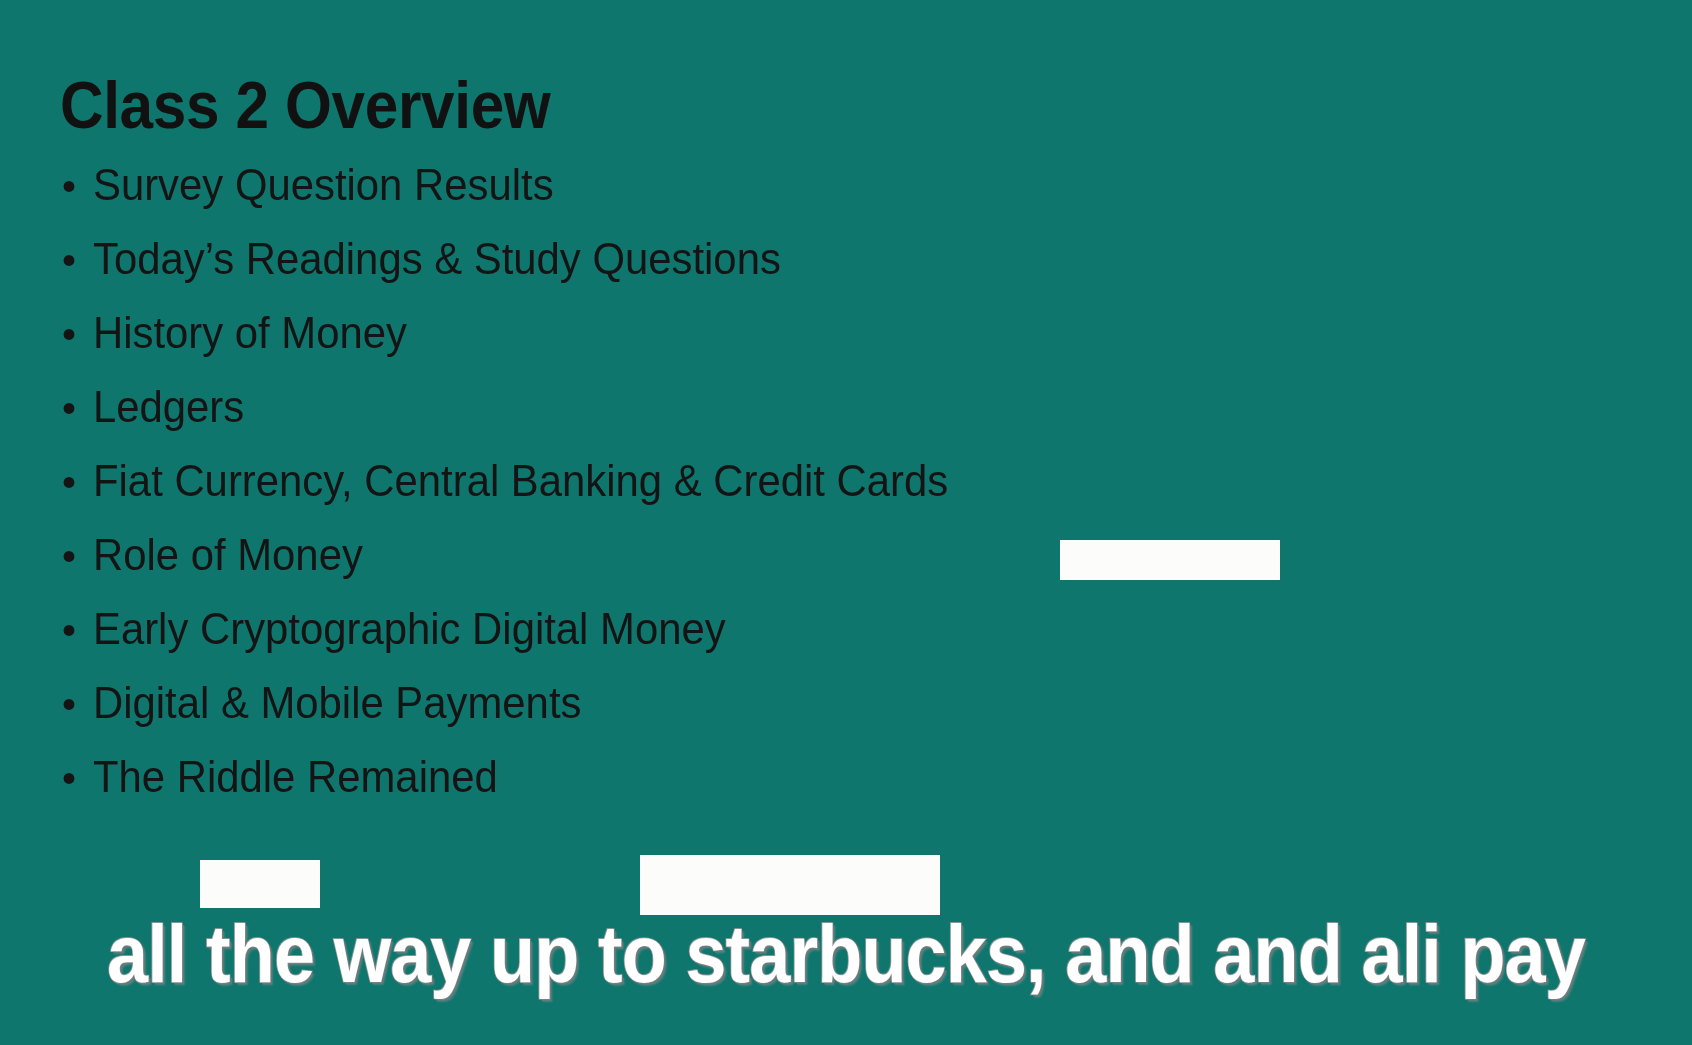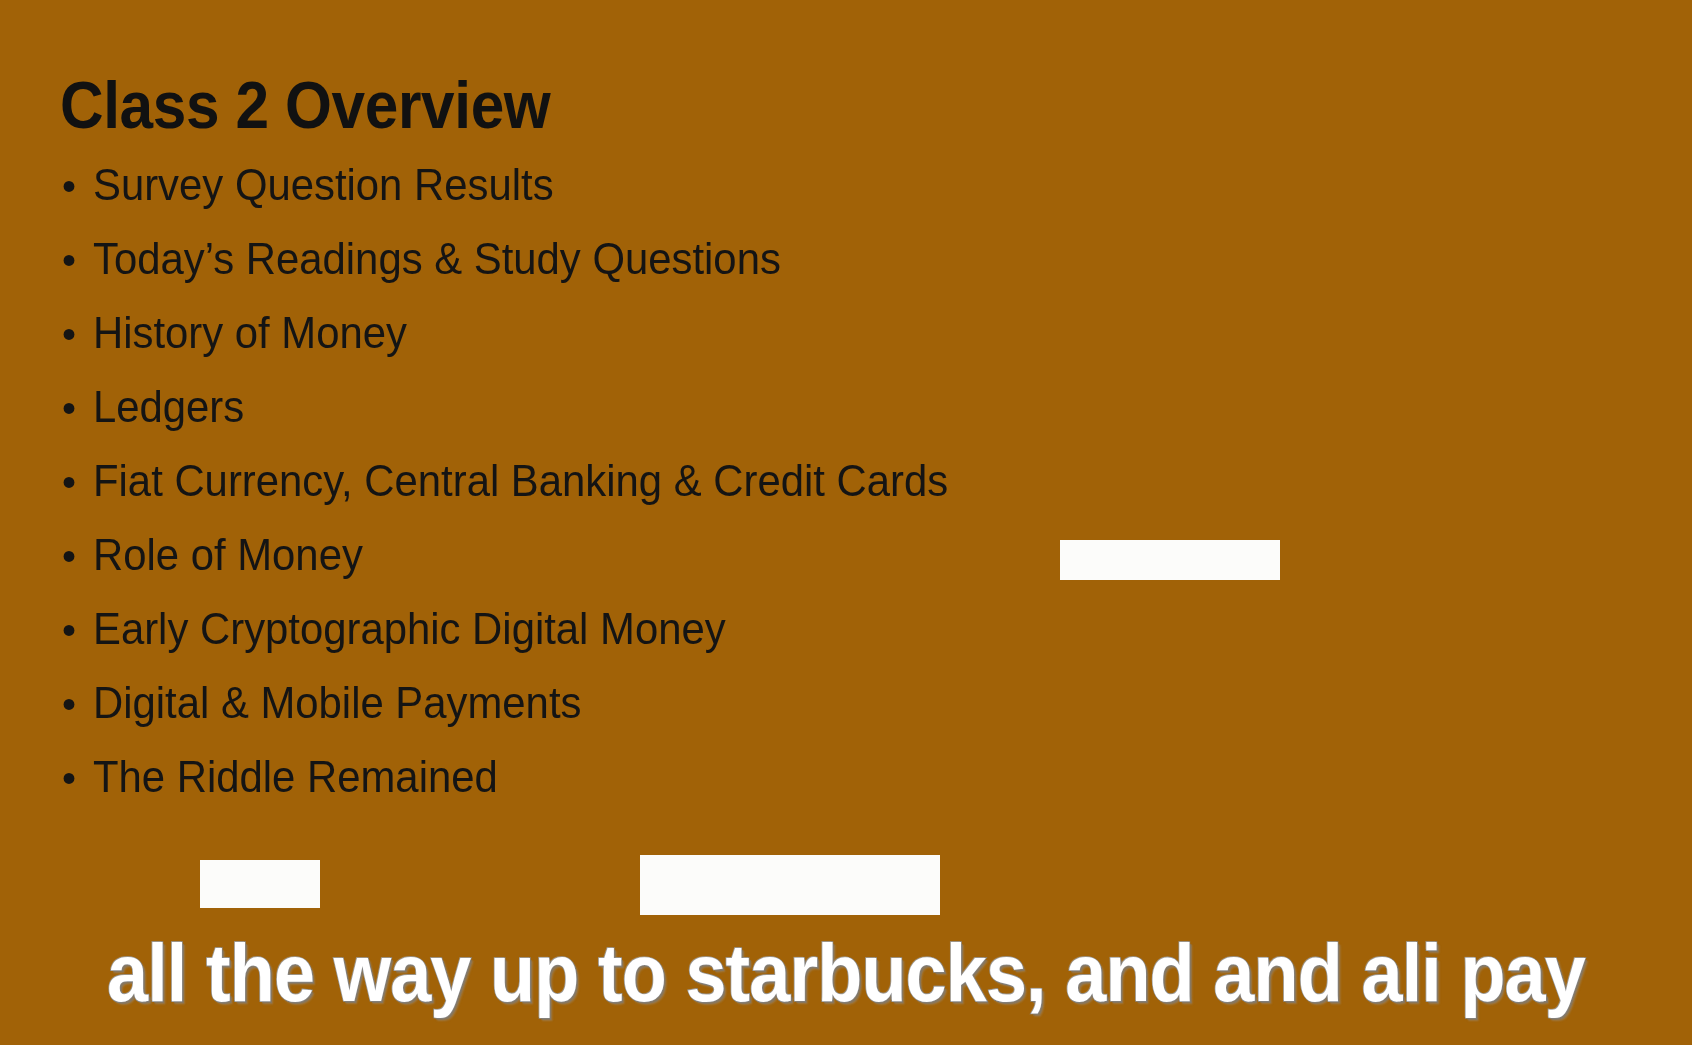--- a/index.html
+++ b/index.html
@@ -6,21 +6,21 @@
   html, body {
     margin: 0;
     padding: 0;
     background: #ffffff;
   }
 
   #slide {
     position: relative;
     width: 1692px;
     height: 1045px;
-    background: #a16207;
+    background: #0f766e;
     overflow: hidden;
     font-family: "Liberation Sans", "DejaVu Sans", sans-serif;
     -webkit-font-smoothing: antialiased;
   }
 
   
   #slide-title {
     position: absolute;
     left: 60px;
     top: 24px;
@@ -75,21 +75,21 @@
   }
 
   
   #caption-layer {
     position: absolute;
     left: 0;
     right: 0;
     bottom: 12px;
     height: 120px;
     display: flex;
-    align-items: center;
+    align-items: flex-start;
     justify-content: center;
     pointer-events: none;
   }
 
   #caption-text {
     font-family: "Liberation Sans Narrow", "Liberation Sans", sans-serif;
     font-size: 82px;
     font-weight: 700;
     line-height: 1.0;
     letter-spacing: -1px;

